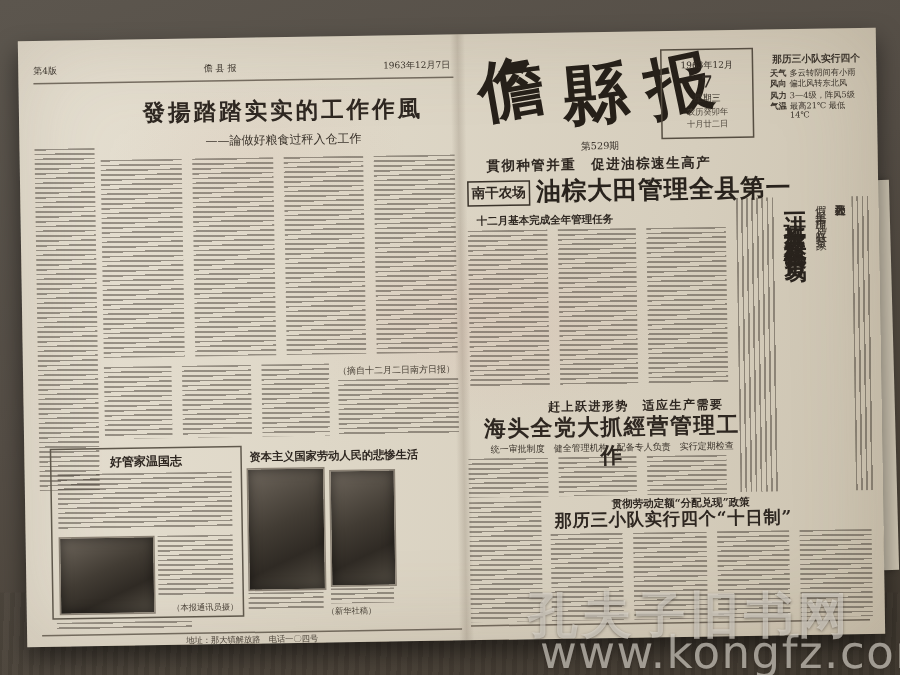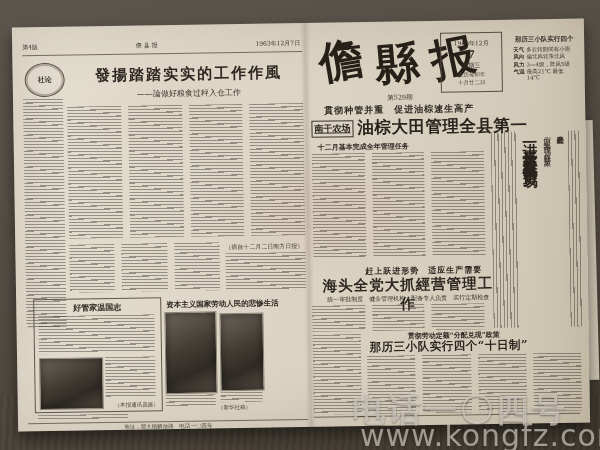--- a/index.html
+++ b/index.html
@@ -79,21 +79,21 @@
     font-size:6px;color:#332c25;}
   .datebox .d{font-size:11px;font-weight:bold;line-height:1;}
   .datebox .tiny{font-size:5.5px;color:#4a4238;}
   .weather{left:498px;top:14px;width:68px;height:92px;padding:2px 3px;box-sizing:border-box;
     font-size:5.5px;color:#3a332b;}
   .weather .wt{font-size:6.5px;font-weight:bold;text-align:center;margin-bottom:2px;}
   .weather .row{display:flex;gap:2px;margin-bottom:1px;line-height:1.15;}
   .weather .lb{font-weight:bold;white-space:nowrap;}
   .p1-kicker{left:300px;top:82px;width:172px;font-size:9px;letter-spacing:1px;}
   .p1-headrow{left:298px;top:95px;width:176px;display:flex;align-items:center;gap:4px;}
-  .p1-dateline{border:1px solid #3a332b;font-size:9px;font-weight:bold;padding:1px 2px;white-space:nowrap;text-decoration:underline;}
+  .p1-dateline{border:1px solid #3a332b;font-size:9px;font-weight:bold;padding:1px 2px;white-space:nowrap;}
   .p1-h1{font-size:16.5px;font-weight:bold;letter-spacing:0.5px;color:#29231d;white-space:nowrap;}
   .p1-subhead{left:304px;top:120px;width:160px;font-size:7px;}
   .p1-body{left:298px;top:131px;width:172px;height:104px;}
   .market{left:474px;top:112px;width:92px;height:196px;display:flex;flex-direction:row-reverse;gap:3px;}
   .market .mk{writing-mode:vertical-rl;font-size:7px;font-weight:bold;color:#38312a;}
   .market .mh{writing-mode:vertical-rl;font-size:15px;font-weight:bold;letter-spacing:3px;color:#29231d;}
   .market .ms{writing-mode:vertical-rl;font-size:7.5px;color:#38312a;letter-spacing:2px;}
   .market .mb{width:26px;height:100%;}
   .market .mb2{width:12px;height:100%;}
   .ht-kicker{left:338px;top:244px;width:140px;font-size:8px;letter-spacing:1px;}
@@ -121,23 +121,20 @@
   <div class="tint t1"></div>
   <div class="tint t2"></div>
 
   <div class="abs p4-header">
     <span>第4版</span>
     <span>儋 县 报</span>
     <span>1963年12月7日</span>
   </div>
   <div class="rule p4-rule"></div>
 
-  <div class="abs seal">
-    <span>社论</span>
-  </div>
   <div class="abs tx p4-leftcol"></div>
 
   <div class="abs ctr bold ink p4-h1">發揚踏踏实实的工作作風</div>
   <div class="abs ctr p4-sub1">——論做好粮食过秤入仓工作</div>
 
   <div class="cols p4-body">
     <div class="tx"></div>
     <div class="tx"></div>
     <div class="tx"></div>
     <div class="tx"></div>
@@ -240,14 +237,14 @@
   <div class="abs ctr bold ink nf-h">那历三小队实行四个“十日制”</div>
   <div class="cols nf-body">
     <div class="tx"></div>
     <div class="tx"></div>
     <div class="tx"></div>
     <div class="tx"></div>
   </div>
   <div class="rule p1-footrule"></div>
 </div>
 
-<div class="wm wm1">电话一〇四号</div>
+<div class="wm wm1">孔夫子旧书网</div>
 <div class="wm wm2">www.kongfz.com</div>
 
 </body></html>

